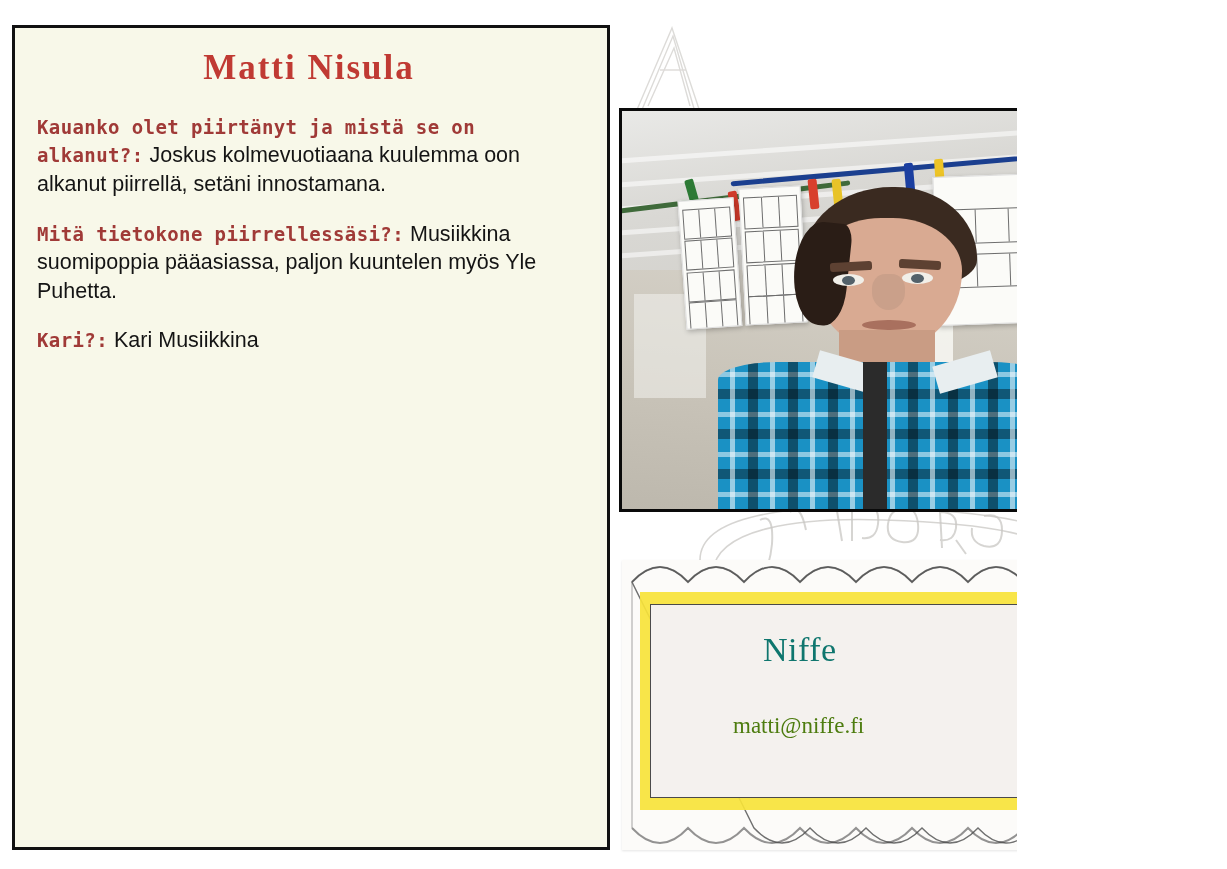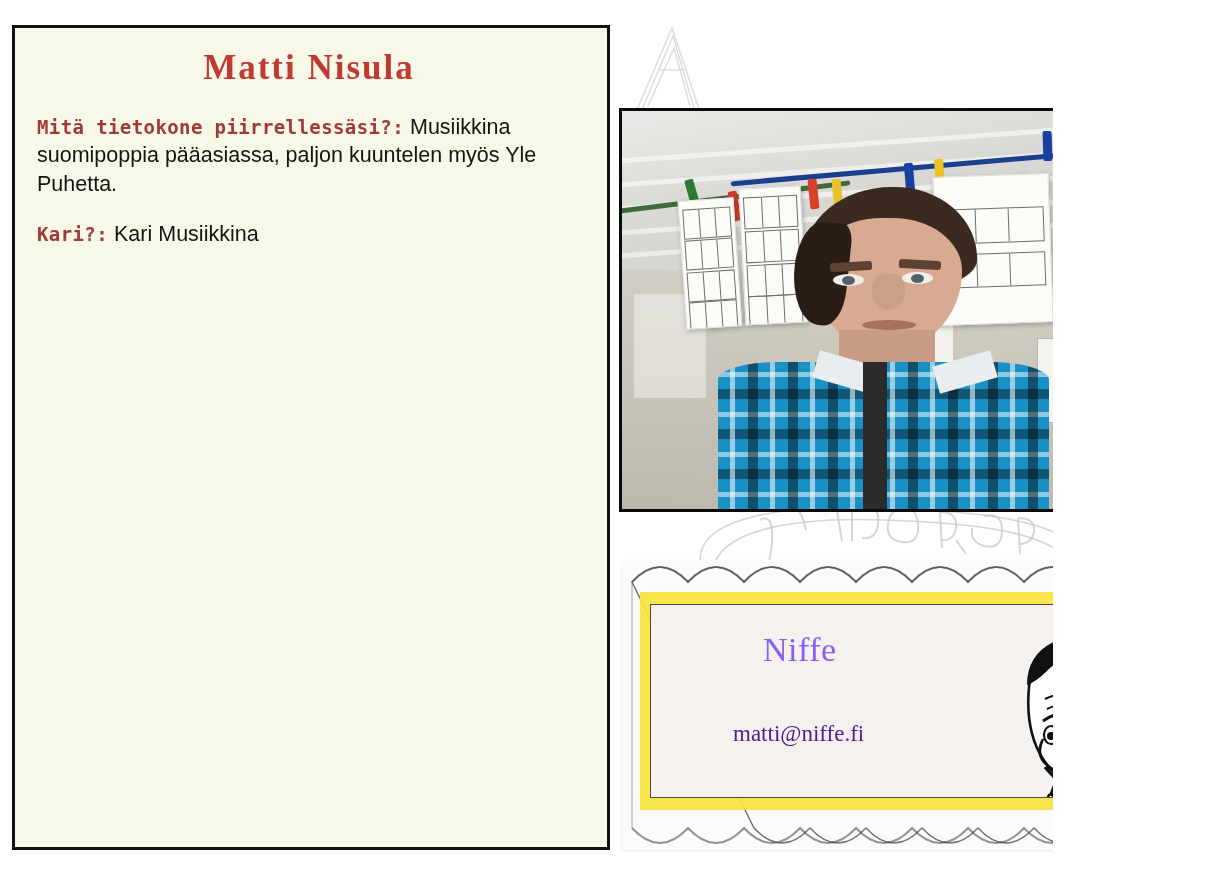--- a/index.html
+++ b/index.html
@@ -7,21 +7,20 @@
     padding: 0;
     background: #ffffff;
   }
   #page {
     position: relative;
     width: 1017px;
     height: 869px;
     background: #ffffff;
     overflow: hidden;
     font-family: "Liberation Sans", sans-serif;
-    padding-left: 36px;
   }
 
   
   .sketch-layer {
     position: absolute;
     inset: 0;
     pointer-events: none;
   }
 
   
@@ -213,30 +212,29 @@
     left: 28px; top: 44px; right: 32px; bottom: 52px;
     background: #f4f1ee;
     border: 1px solid #4a4a4a;
     overflow: hidden;
   }
   #card-name {
     position: absolute;
     left: 112px; top: 26px;
     font-family: "Liberation Serif", "DejaVu Serif", serif;
     font-size: 34px;
-    color: #8b5cf6;
+    color: #0f766e;
     letter-spacing: 0.5px;
   }
   #card-email {
     position: absolute;
     left: 82px; top: 108px;
     font-family: "Liberation Serif", "DejaVu Serif", serif;
     font-size: 23px;
-    color: #4c1d95;
-    margin-top: 8px;
+    color: #4d7c0f;
   }
   #caricature {
     position: absolute;
     right: 8px; top: 4px;
     width: 180px; height: 210px;
   }
 </style>
 </head>
 <body>
 
@@ -271,20 +269,24 @@
       <path d="M1150 540 q 30 20 44 52 M1168 596 q 26 18 34 44"></path>
       <path d="M1176 650 q 30 24 34 56"></path>
     </g>
   </svg>
 
   <div id="interview-panel">
 
     <div id="panel-title">Matti Nisula</div>
 
 
+    <p class="qa-block">
+      <span class="q-label">Kauanko olet piirtänyt ja mistä se on alkanut?:</span>
+      <span class="q-answer">Joskus kolmevuotiaana kuulemma oon alkanut piirrellä, setäni innostamana.</span>
+    </p>
 
 
     <p class="qa-block">
       <span class="q-label">Mitä tietokone piirrellessäsi?:</span>
       <span class="q-answer">Musiikkina suomipoppia pääasiassa, paljon kuuntelen myös Yle Puhetta.</span>
     </p>
 
     <p class="qa-block">
       <span class="q-label">Kari?:</span>
       <span class="q-answer">Kari Musiikkina</span>

